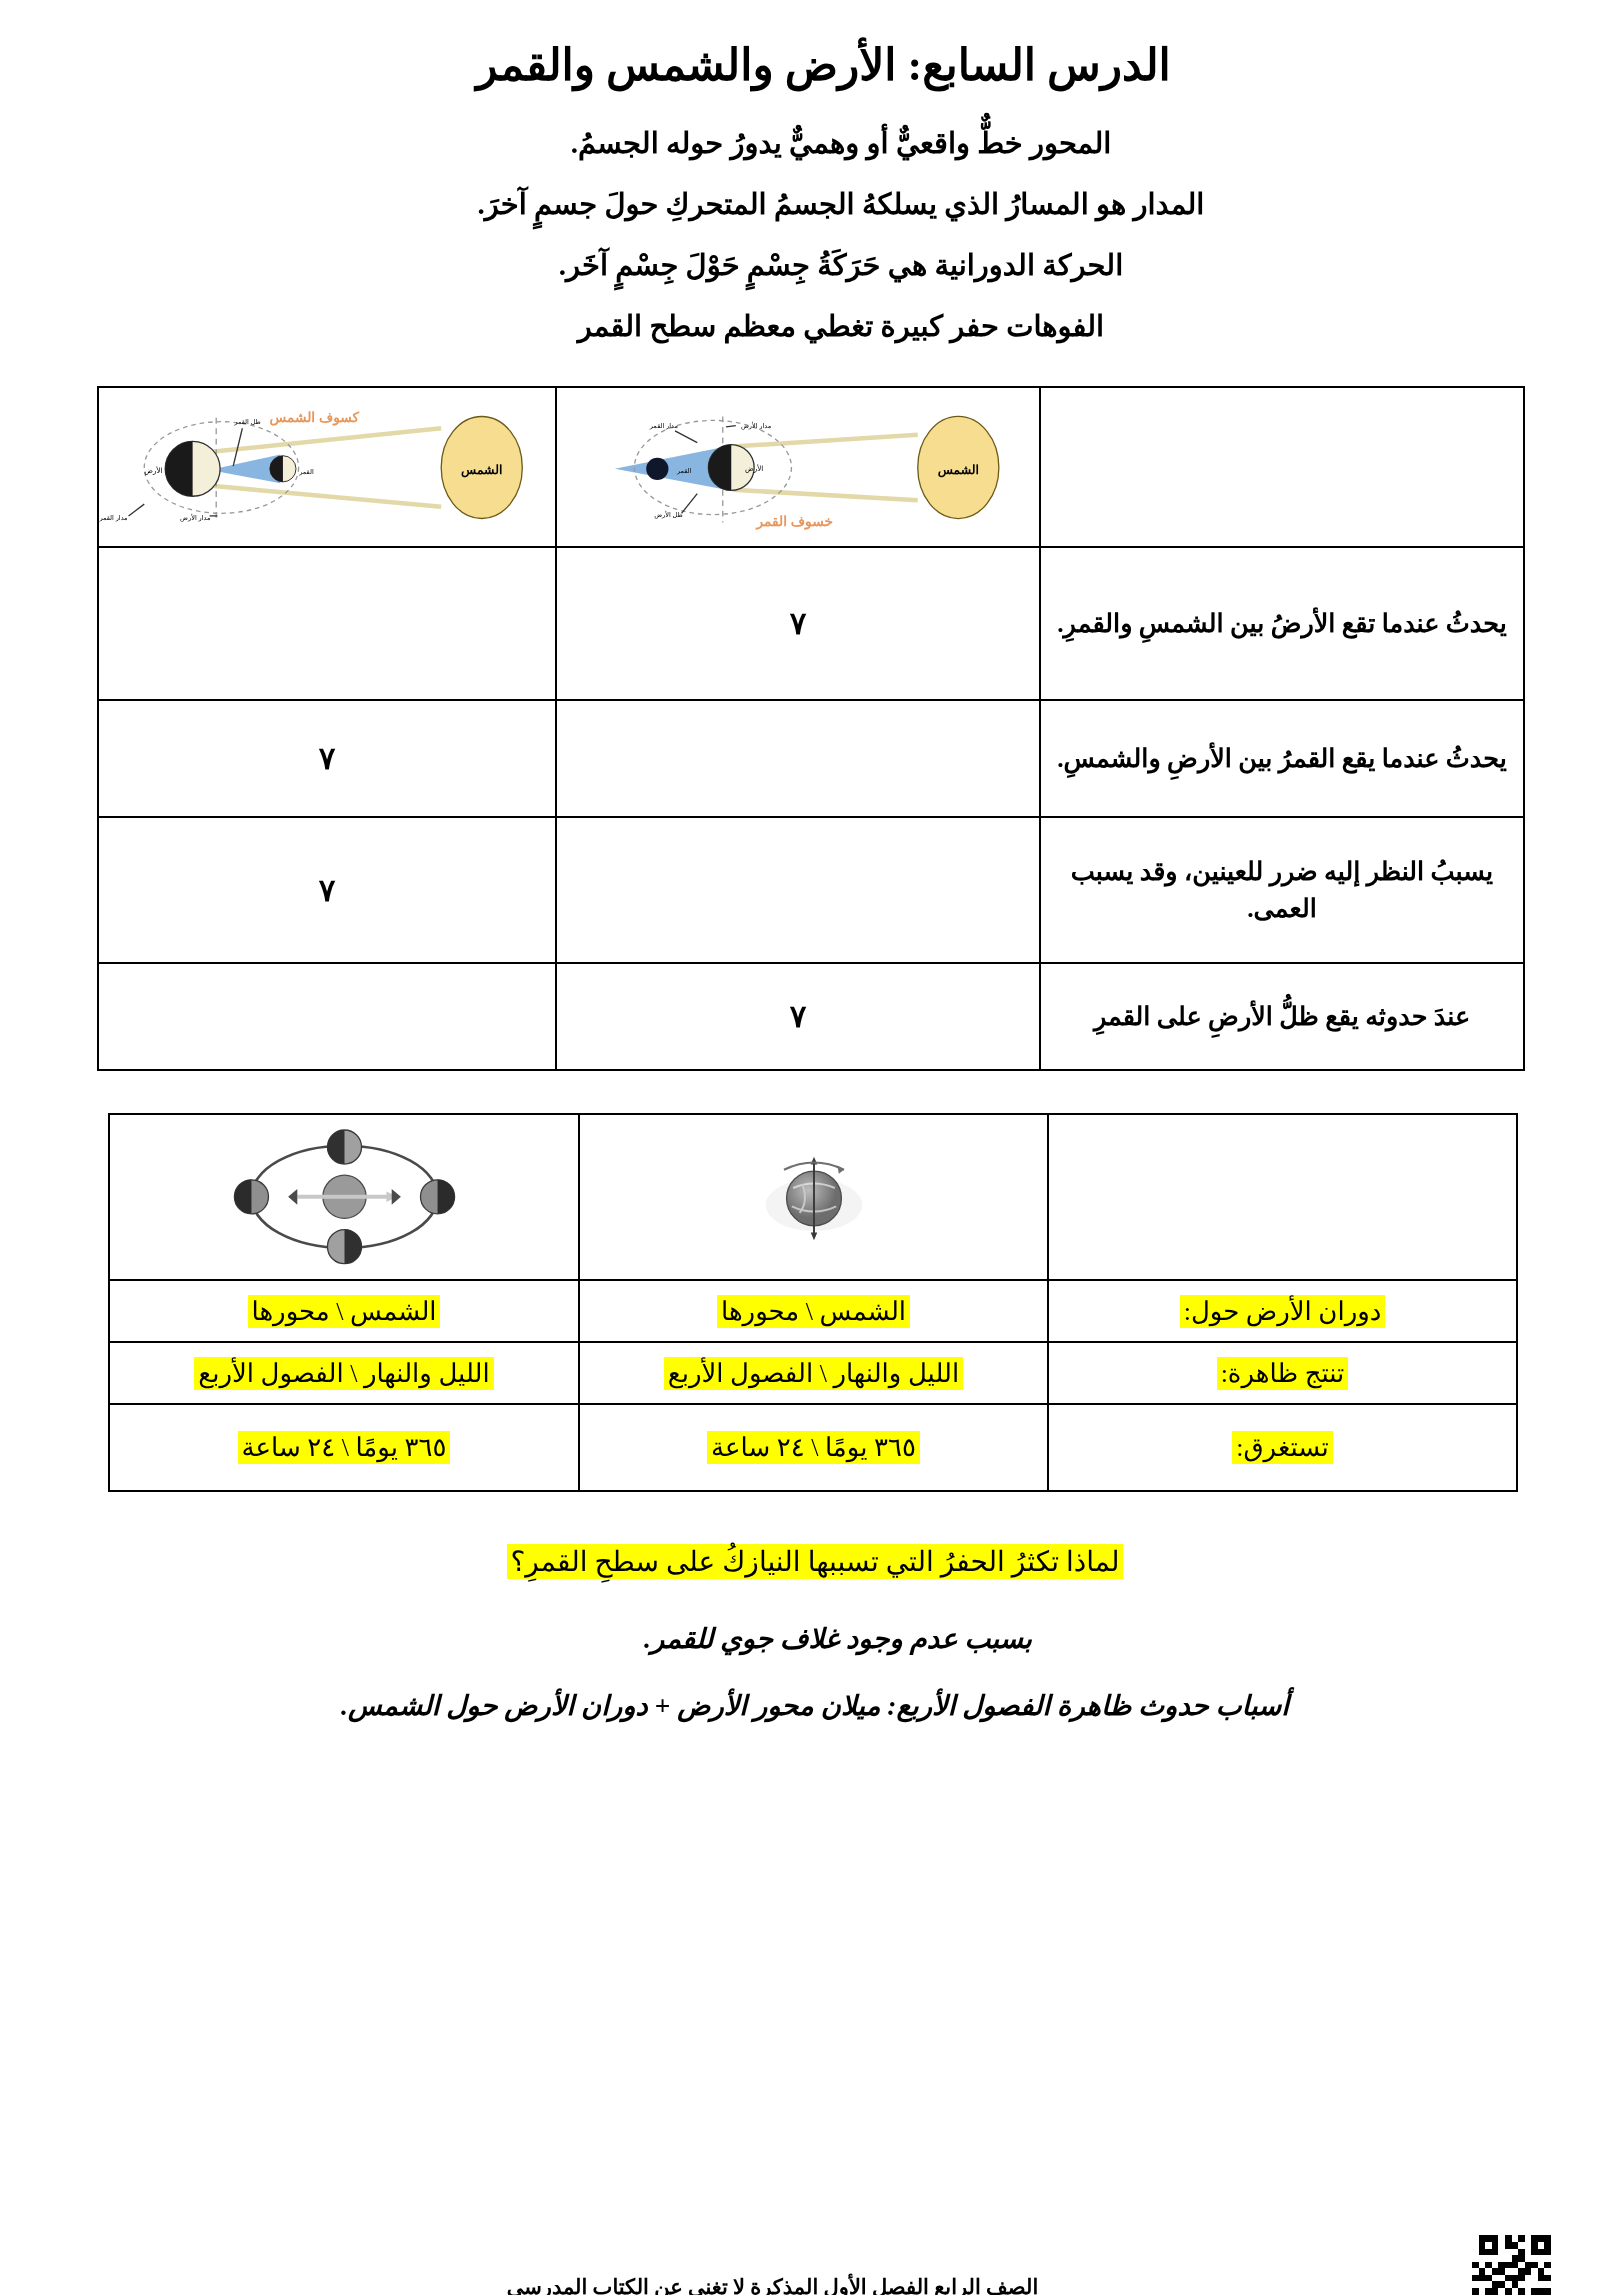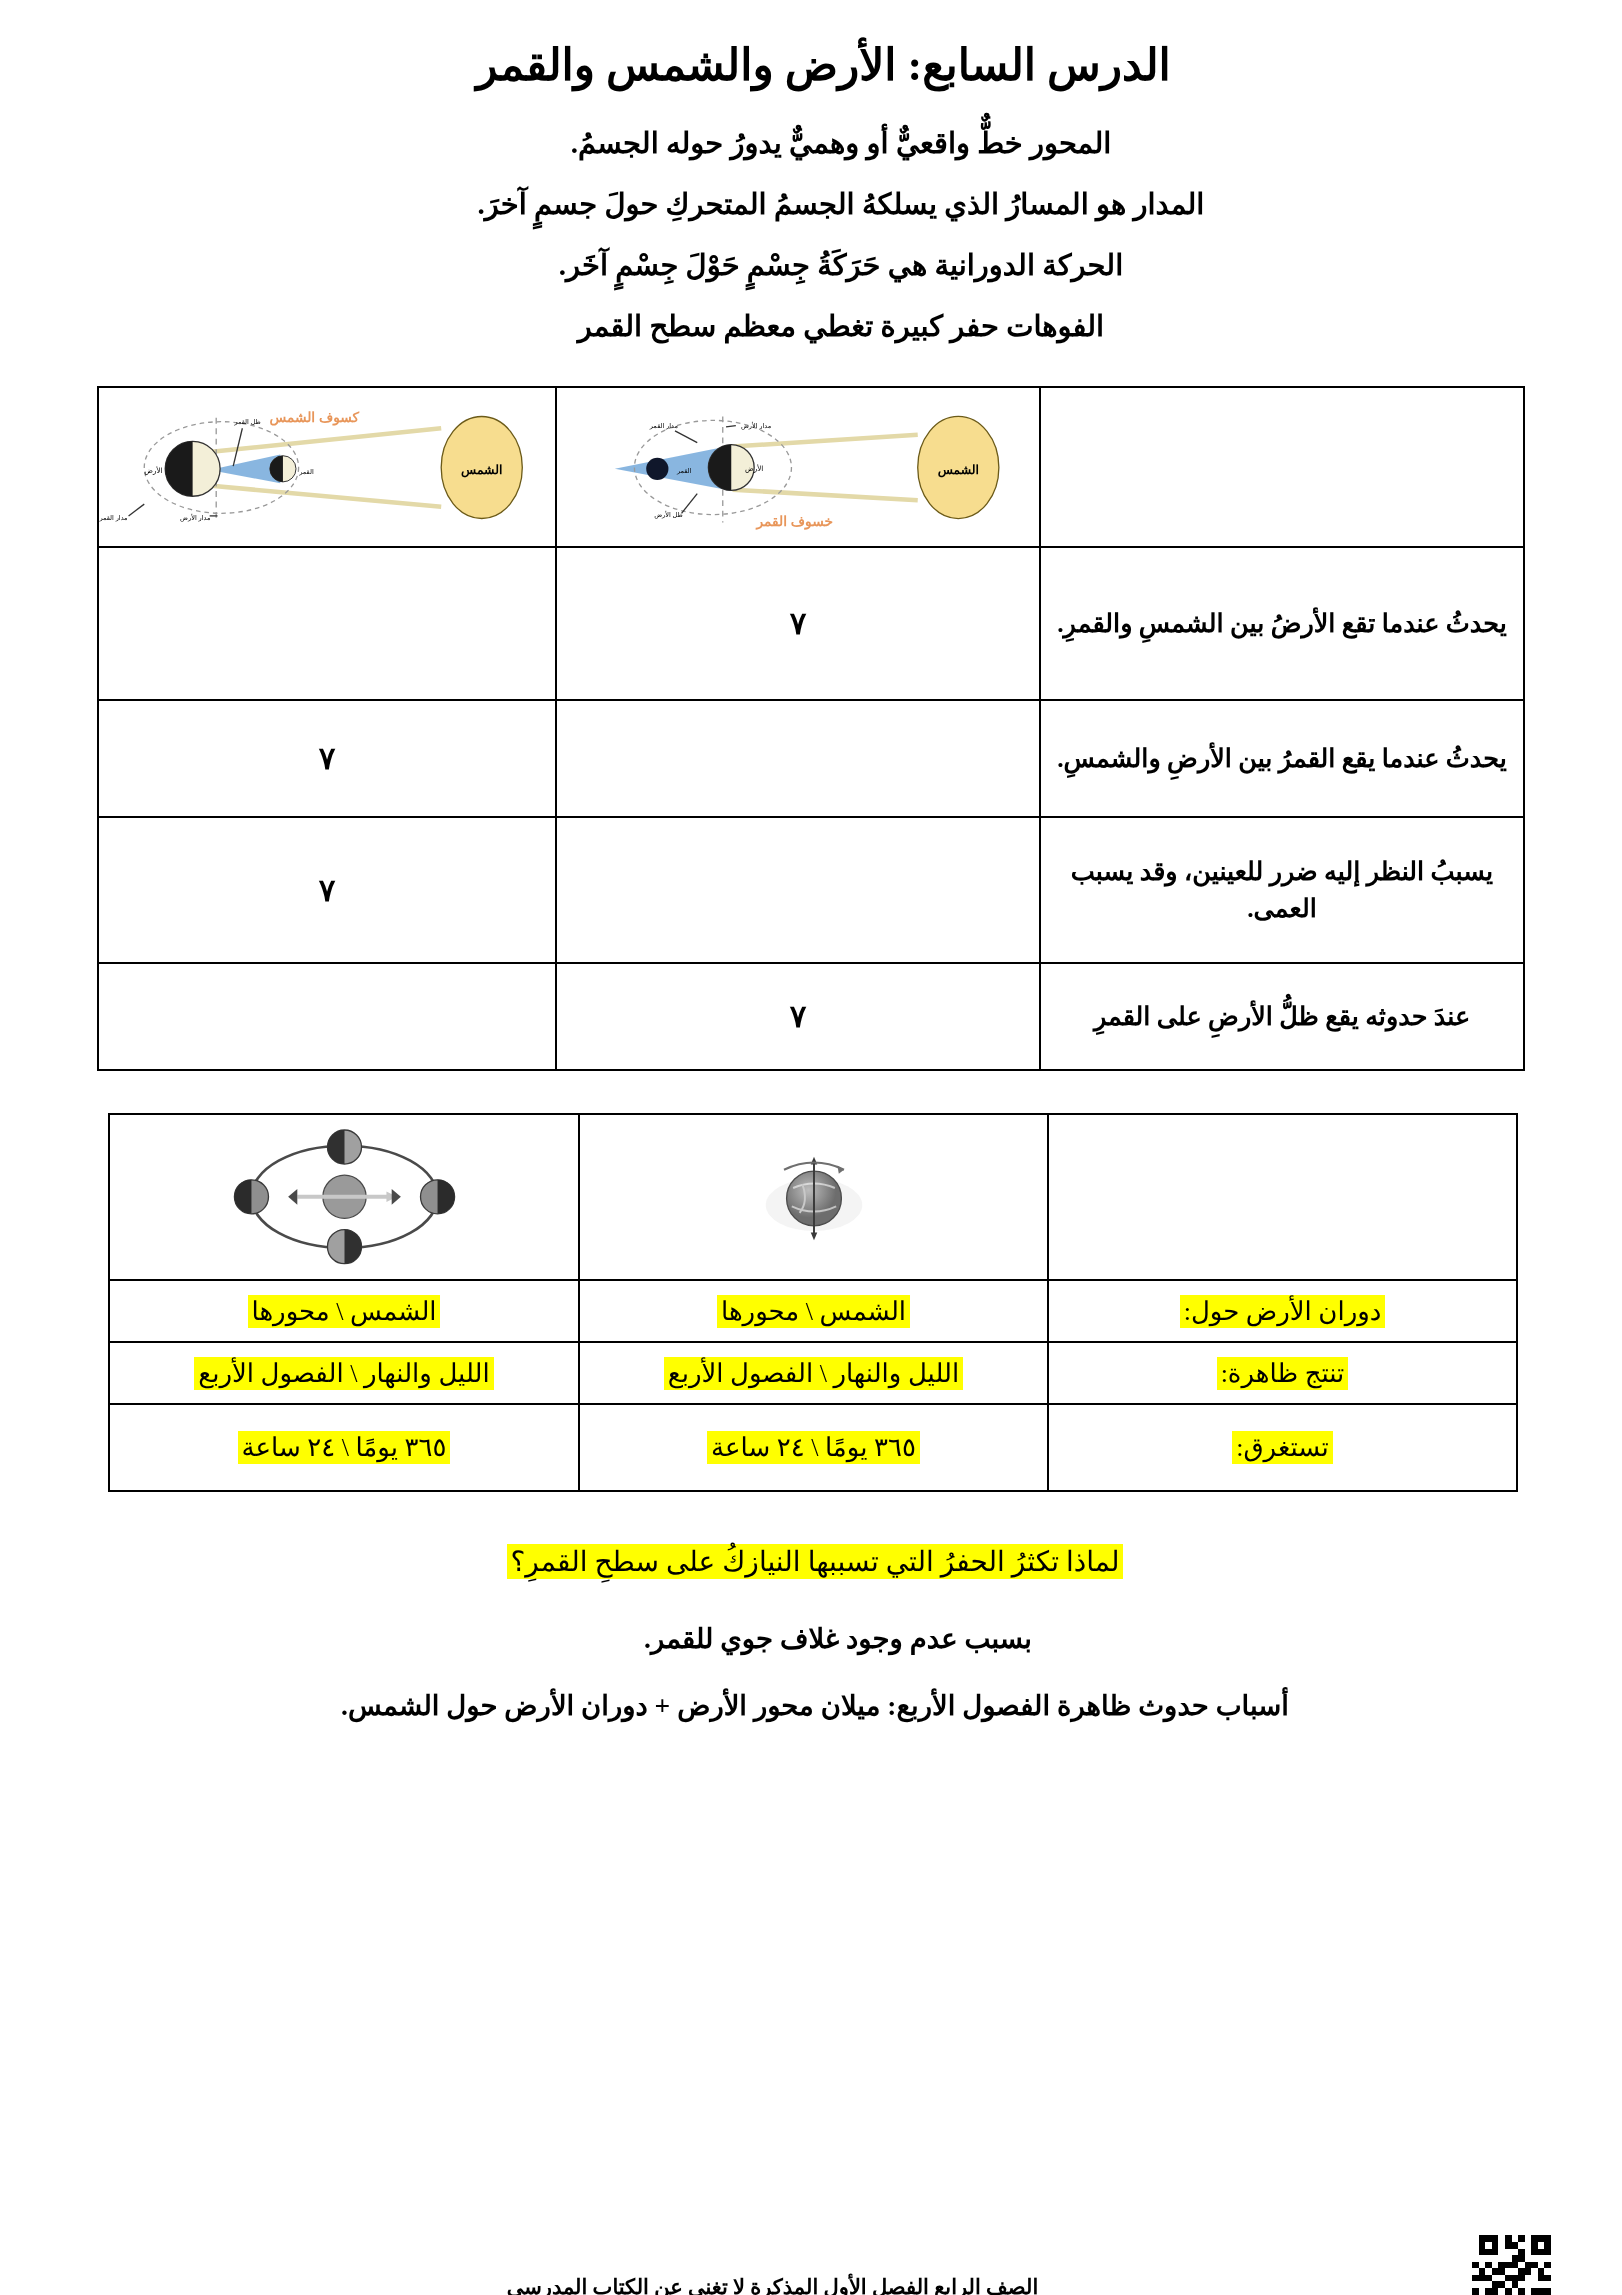--- a/index.html
+++ b/index.html
@@ -98,20 +98,21 @@
   
   .qa { margin:48px 98px 0 105px; }
   .q-line { text-align:center; margin-bottom:37px; }
   .q-line .hl { font-size:28px; }
   .a-line {
     text-align:center;
     font-size:27.5px;
     font-weight:bold;
     margin-bottom:34px;
     padding-left:46px;
+    font-style:italic;
   }
   .a-line.wide { padding-left:0; }
 
   
   .footer {
     position:absolute;
     left:0; right:0; bottom:34px;
     text-align:center;
   }
   .footer-text {

